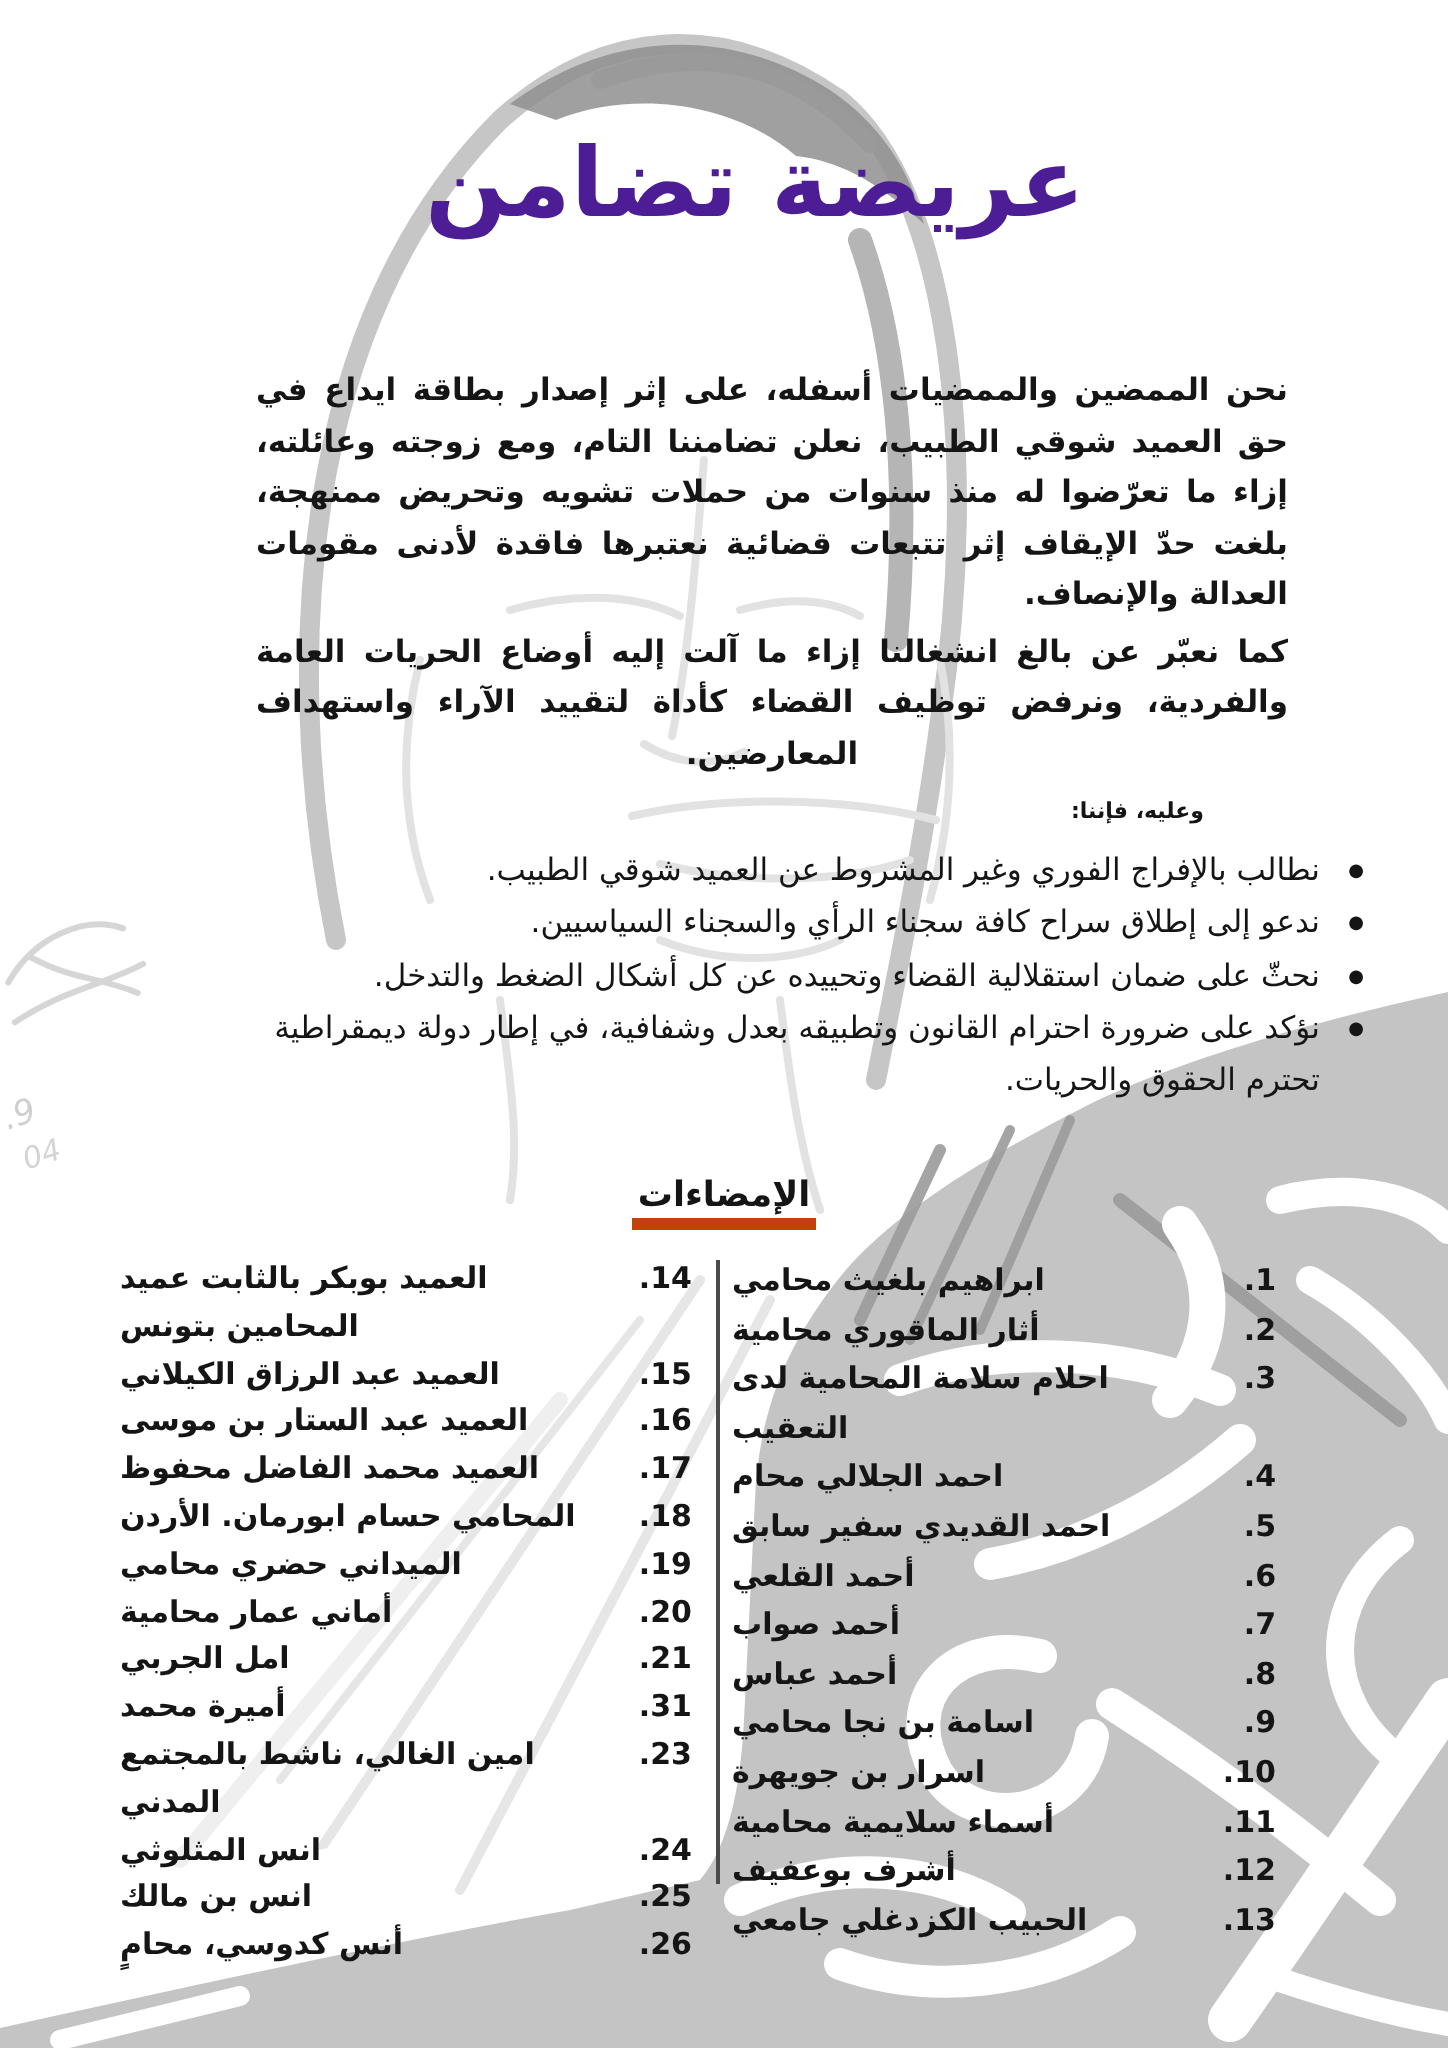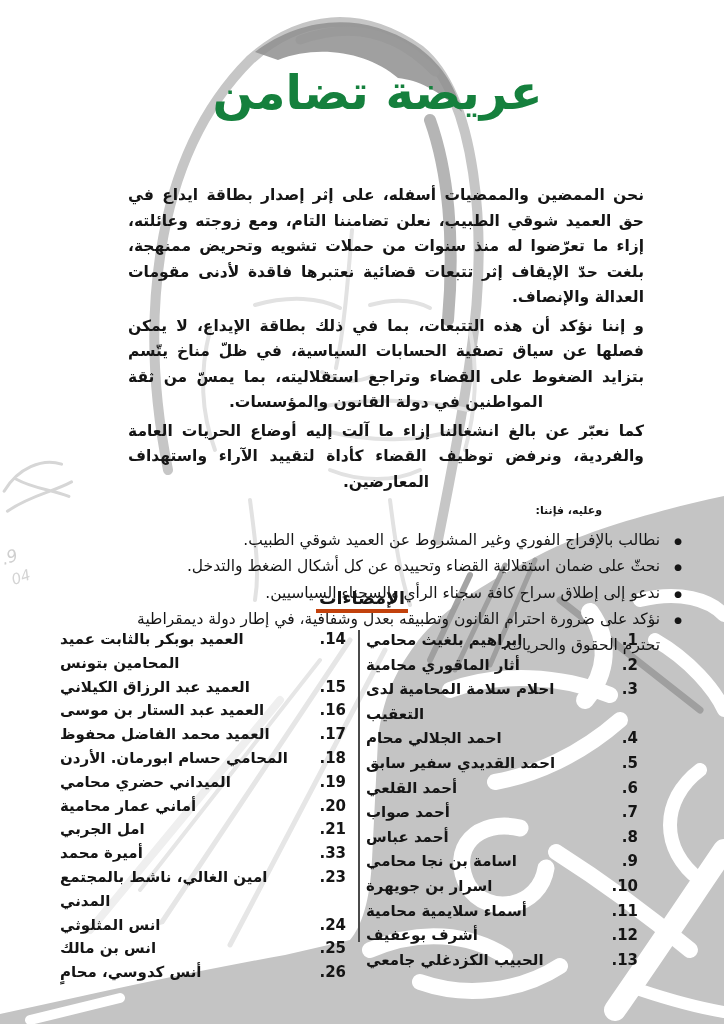--- a/index.html
+++ b/index.html
@@ -6,21 +6,21 @@
   .page{
     position:relative;width:724px;height:1024px;margin:0 auto;
     background:#ffffff;overflow:hidden;
     font-family:"DejaVu Sans",sans-serif;color:#151515;direction:rtl;
   }
   .artwork{position:absolute;inset:0;z-index:0;}
   .content{position:absolute;inset:0;z-index:1;}
 
   .title{
     position:absolute;top:64px;left:0;right:0;text-align:center;
-    font-size:48px;font-weight:bold;letter-spacing:-1px;color:#15803d;padding-left:31px;
+    font-size:48px;font-weight:bold;letter-spacing:-1px;color:#4c1d95;padding-left:31px;
   }
 
   .body-text{
     position:absolute;top:183px;right:80px;width:516px;
     font-size:15.5px;font-weight:bold;line-height:25.5px;
     text-align:justify;
   }
   .body-text p{margin:0 0 3px 0;}
   .body-text p:nth-of-type(2),
   .body-text p:nth-of-type(3){text-align-last:center;}
@@ -33,21 +33,21 @@
   }
   .demand::before{
     content:"●";position:absolute;right:2px;top:1px;font-size:9px;color:#151515;
   }
 
   .sign-heading{
     position:absolute;top:588px;left:0;right:0;text-align:center;
   }
   .sign-heading span{
     display:inline-block;font-size:17.5px;font-weight:bold;
-    border-bottom:4px solid #c2410c;padding:0 3px 1px 3px;text-align:center;
+    border-bottom:6px solid #c2410c;padding:0 3px 1px 3px;text-align:center;
   }
 
   .columns{
     position:absolute;top:628px;right:58px;left:60px;
     display:flex;align-items:flex-start;
   }
   .sig-col{font-size:15px;font-weight:bold;}
   .col-right{width:300px;padding-right:28px;box-sizing:border-box;}
   .col-left{flex:1;padding-right:6px;box-sizing:border-box;}
   .col-divider{
@@ -133,32 +133,31 @@
 
   <div class="content">
 
     <div class="title">عريضة تضامن</div>
 
     <div class="body-text">
       <div>
 
           <p>نحن الممضين والممضيات أسفله، على إثر إصدار بطاقة ايداع في حق العميد شوقي الطبيب، نعلن تضامننا التام، ومع زوجته وعائلته، إزاء ما تعرّضوا له منذ سنوات من حملات تشويه وتحريض ممنهجة، بلغت حدّ الإيقاف إثر تتبعات قضائية نعتبرها فاقدة لأدنى مقومات العدالة والإنصاف.</p>
 
-          <p>و إننا نؤكد أن هذه التتبعات، بما في ذلك بطاقة الإيداع، لا يمكن فصلها عن سياق تصفية الحسابات السياسية، في ظلّ مناخ يتّسم بتزايد الضغوط على القضاء وتراجع استقلاليته، بما يمسّ من ثقة المواطنين في دولة القانون والمؤسسات.</p>
 
           <p>كما نعبّر عن بالغ انشغالنا إزاء ما آلت إليه أوضاع الحريات العامة والفردية، ونرفض توظيف القضاء كأداة لتقييد الآراء واستهداف المعارضين.</p>
         </div>
       <div class="lead-in">وعليه، فإننا:</div>
       <div class="demands">
 
           <div class="demand">نطالب بالإفراج الفوري وغير المشروط عن العميد شوقي الطبيب.</div>
 
+          <div class="demand">ندعو إلى إطلاق سراح كافة سجناء الرأي والسجناء السياسيين.</div>
+
           <div class="demand">نحثّ على ضمان استقلالية القضاء وتحييده عن كل أشكال الضغط والتدخل.</div>
-
-          <div class="demand">ندعو إلى إطلاق سراح كافة سجناء الرأي والسجناء السياسيين.</div>
 
           <div class="demand">نؤكد على ضرورة احترام القانون وتطبيقه بعدل وشفافية، في إطار دولة ديمقراطية تحترم الحقوق والحريات.</div>
         </div>
     </div>
 
     <div class="sign-heading">
       <span>الإمضاءات</span>
     </div>
 
     <div class="columns">
@@ -266,21 +265,21 @@
             <span class="sig-num">20.</span>
             <span class="sig-name">أماني عمار محامية</span>
           </div>
 
           <div class="sig-row">
             <span class="sig-num">21.</span>
             <span class="sig-name">امل الجربي</span>
           </div>
 
           <div class="sig-row">
-            <span class="sig-num">33.</span>
+            <span class="sig-num">31.</span>
             <span class="sig-name">أميرة محمد</span>
           </div>
 
           <div class="sig-row">
             <span class="sig-num">23.</span>
             <span class="sig-name">امين الغالي، ناشط بالمجتمع المدني</span>
           </div>
 
           <div class="sig-row">
             <span class="sig-num">24.</span>

